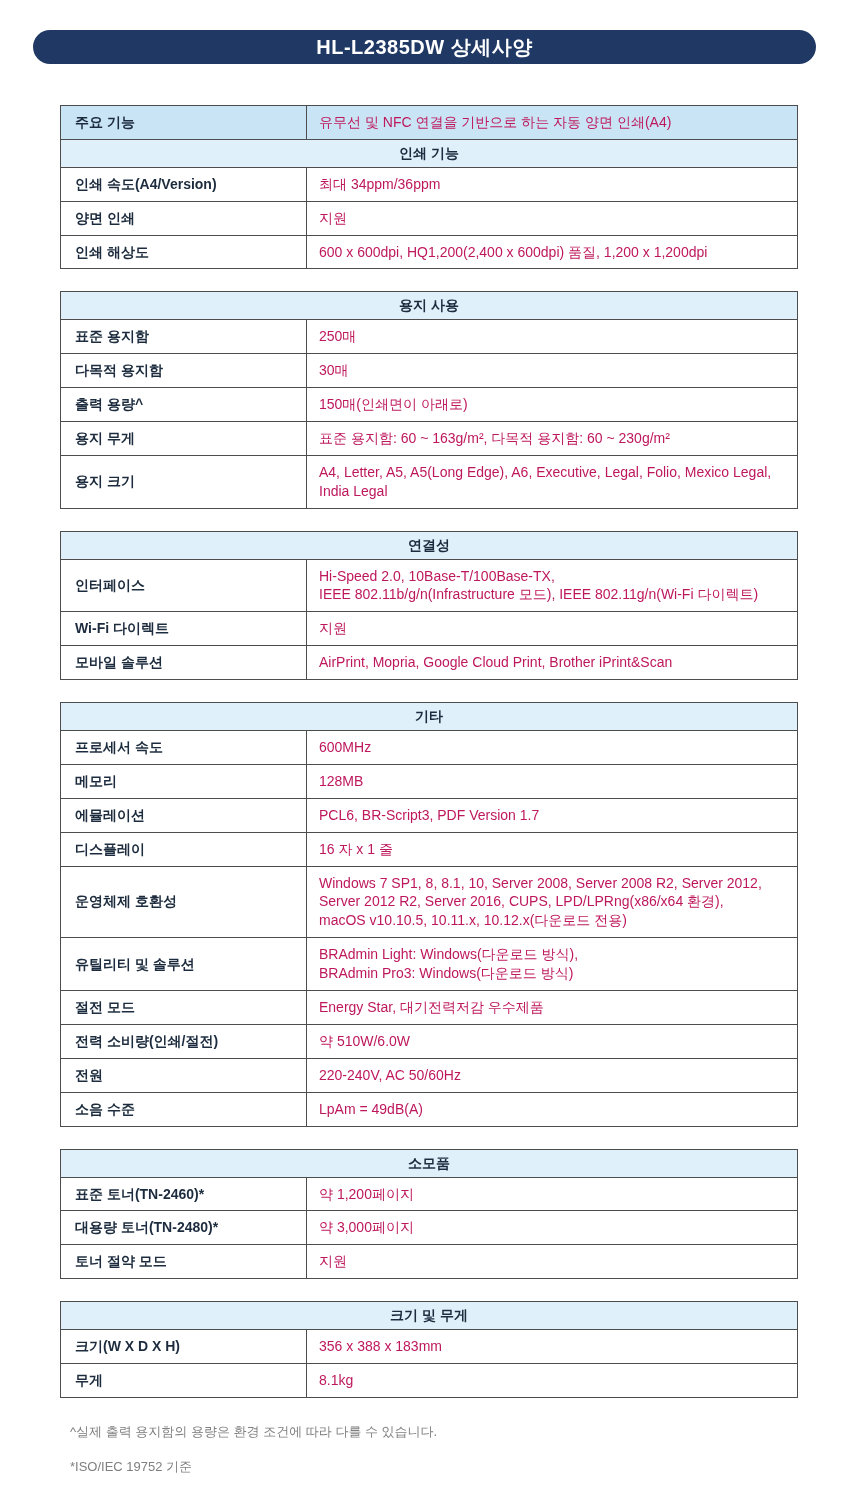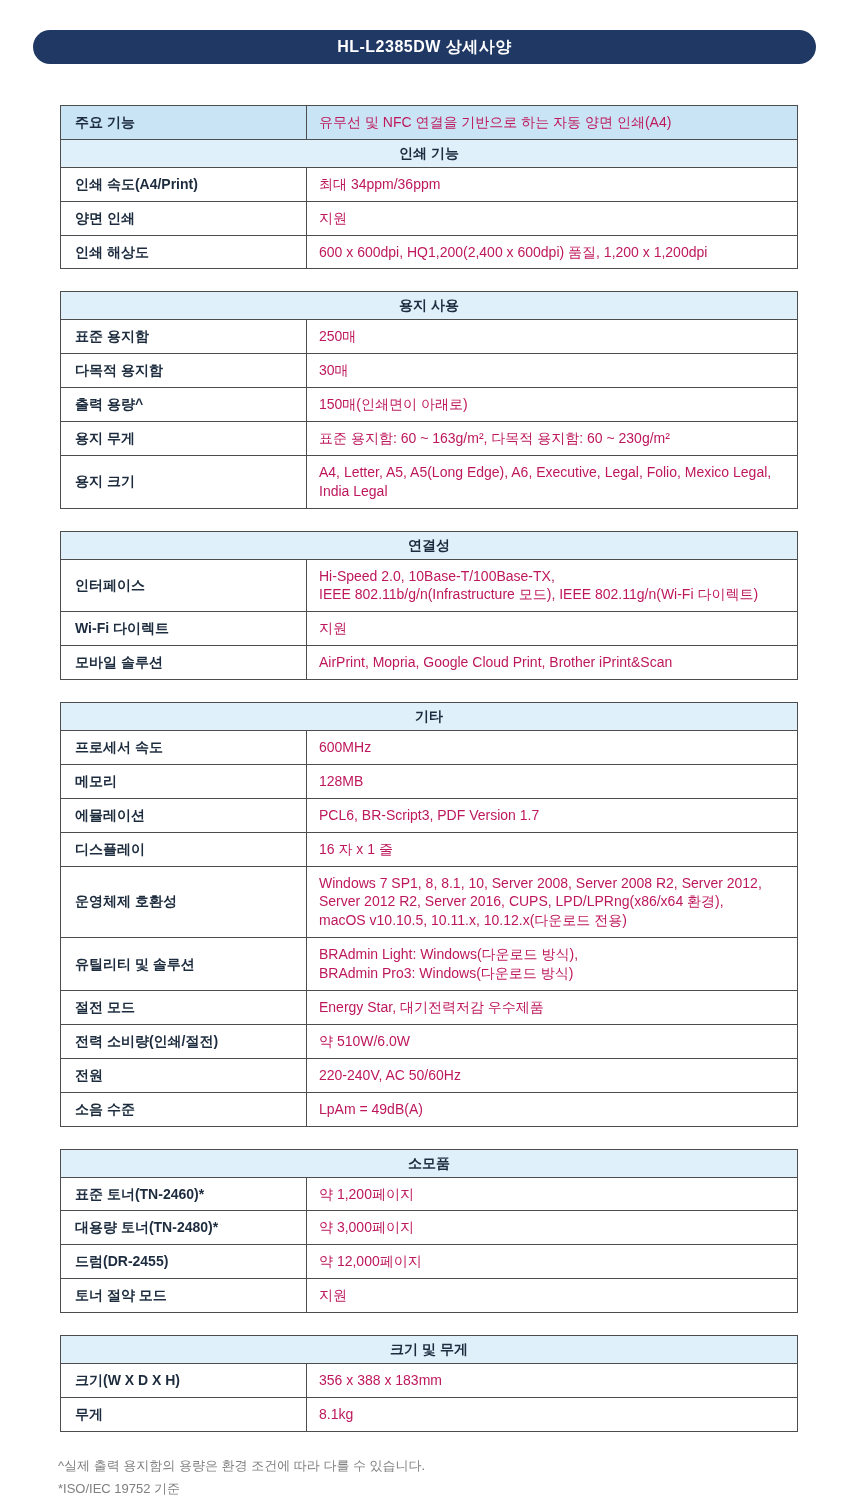--- a/index.html
+++ b/index.html
@@ -17,21 +17,21 @@
   }
   .title-bar {
     margin: 30px 44px 0 33px;
     height: 34px;
     background: #1f3864;
     border-radius: 17px;
     display: flex;
     align-items: center;
     justify-content: center;
     color: #ffffff;
-    font-size: 16px;
+    font-size: 20px;
     font-weight: bold;
     letter-spacing: 0.5px;
   }
   .content {
     margin: 0 62px 0 60px; 
   }
   table.spec {
     width: 100%;
     border-collapse: collapse;
     table-layout: fixed;
@@ -75,21 +75,21 @@
   }
   col.c1 { width: 246px; }
   col.c2 { width: auto; }
   tr.std td { height: 33px; }
   .footnotes {
     margin: 22px 62px 0 58px;
     color: #7f7f7f;
     font-size: 13px;
     line-height: 1.8;
   }
-  .footnotes p { margin: 0; }
+  .footnotes p { margin: 12px; }
 </style>
 </head>
 <body>
 
 <div class="page">
 
   <div class="title-bar">
     <span>HL-L2385DW 상세사양</span>
   </div>
 
@@ -102,21 +102,21 @@
         </colgroup>
       <tbody>
           <tr class="intro-row">
         <td class="label-cell">주요 기능</td>
         <td class="value-cell">유무선 및 NFC 연결을 기반으로 하는 자동 양면 인쇄(A4)</td>
       </tr>
       <tr>
         <td class="section-cell" colspan="2">인쇄 기능</td>
       </tr>
       <tr class="std">
-        <td class="label-cell">인쇄 속도(A4/Print)</td>
+        <td class="label-cell">인쇄 속도(A4/Version)</td>
         <td class="value-cell">최대 34ppm/36ppm</td>
       </tr>
       <tr class="std">
         <td class="label-cell">양면 인쇄</td>
         <td class="value-cell">지원</td>
       </tr>
       <tr class="std">
         <td class="label-cell">인쇄 해상도</td>
         <td class="value-cell">600 x 600dpi, HQ1,200(2,400 x 600dpi) 품질, 1,200 x 1,200dpi</td>
       </tr>
@@ -246,24 +246,20 @@
       </tr>
       <tr class="std">
         <td class="label-cell">표준 토너(TN-2460)*</td>
         <td class="value-cell">약 1,200페이지</td>
       </tr>
       <tr class="std">
         <td class="label-cell">대용량 토너(TN-2480)*</td>
         <td class="value-cell">약 3,000페이지</td>
       </tr>
       <tr class="std">
-        <td class="label-cell">드럼(DR-2455)</td>
-        <td class="value-cell">약 12,000페이지</td>
-      </tr>
-      <tr class="std">
         <td class="label-cell">토너 절약 모드</td>
         <td class="value-cell">지원</td>
       </tr>
     </tbody>
       </table>
 
     <table class="spec">
       <colgroup>
           <col class="c1">
           <col class="c2">

